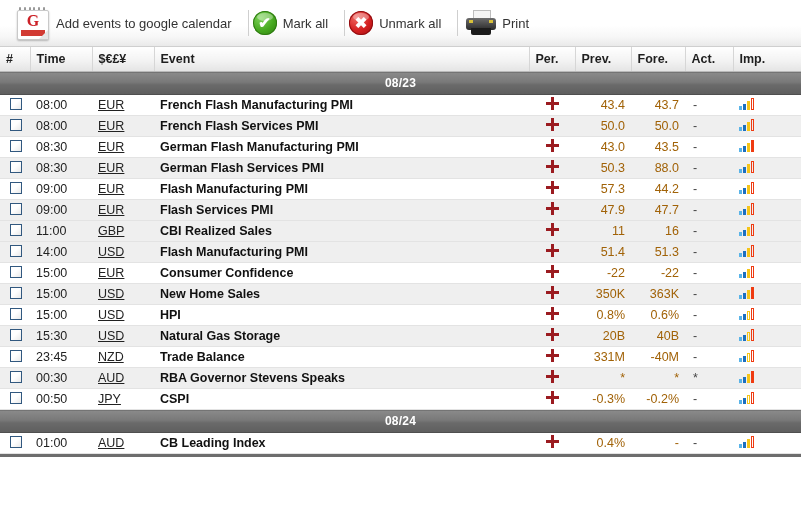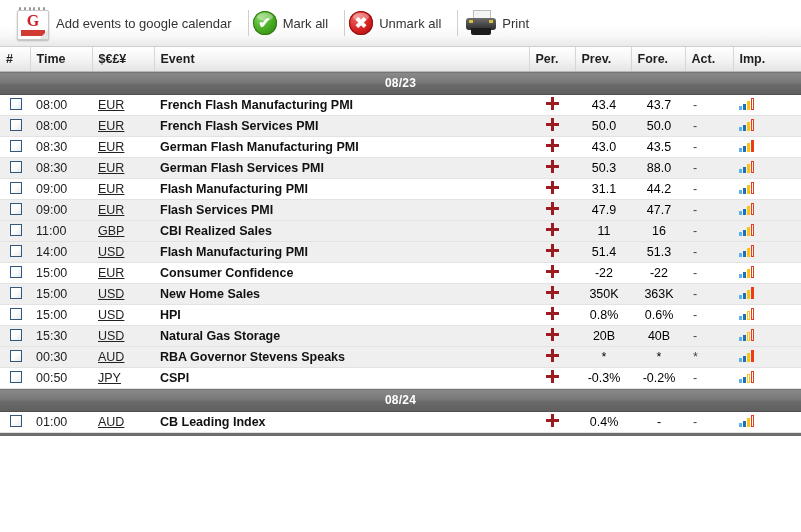--- a/index.html
+++ b/index.html
@@ -115,21 +115,21 @@
     border-bottom:1px solid #e3e3e3;
     padding:2px 6px;height:18px;box-sizing:border-box;
     font-size:12.5px;vertical-align:middle;
   }
   tr.datarow.alt td{background:#efefef;}
   tr.datarow td.num{padding-left:10px;}
   tr.datarow td.time{color:#222;font-family:"Liberation Sans",sans-serif;}
   tr.datarow td.cur{color:#222;text-decoration:underline;}
   tr.datarow td.event{font-weight:bold;color:#111;margin-top:30px;}
   tr.datarow td.per{text-align:center;}
-  tr.datarow td.prev,tr.datarow td.fore{text-align:center;padding-left:8px;color:#000000;}
+  tr.datarow td.prev,tr.datarow td.fore{text-align:right;padding-left:8px;color:#a16207;}
   tr.datarow td.act{text-align:left;padding-left:8px;color:#444;}
   tr.datarow td.imp{text-align:left;padding-left:6px;}
 
   .cbox{
     width:12px;height:12px;display:inline-block;box-sizing:border-box;
     border:1px solid #31587f;
     background:linear-gradient(135deg,#ffffff 0%,#ffffff 45%,#e9e9e9 100%);
   }
 
   .plus{
@@ -311,21 +311,21 @@
               <i class="b3 f-c3"></i>
               <i class="b4 h-c4"></i>
             </span></td>
         </tr>
         <tr class="datarow">
           <td class="num"><span class="cbox"></span></td>
           <td class="time">09:00</td>
           <td class="cur">EUR</td>
           <td class="event">Flash Manufacturing PMI</td>
           <td class="per"><span class="plus"></span></td>
-          <td class="prev">31.1</td>
+          <td class="prev">57.3</td>
           <td class="fore">44.2</td>
           <td class="act">-</td>
           <td class="imp"><span class="impbars">
               <i class="b1 f-c1"></i>
               <i class="b2 f-c2"></i>
               <i class="b3 f-c3"></i>
               <i class="b4 h-c4"></i>
             </span></td>
         </tr>
         <tr class="datarow alt">
@@ -433,20 +433,36 @@
           <td class="prev">20B</td>
           <td class="fore">40B</td>
           <td class="act">-</td>
           <td class="imp"><span class="impbars">
               <i class="b1 f-c1"></i>
               <i class="b2 f-c2"></i>
               <i class="b3 h-c3"></i>
               <i class="b4 h-c4"></i>
             </span></td>
         </tr>
+        <tr class="datarow">
+          <td class="num"><span class="cbox"></span></td>
+          <td class="time">23:45</td>
+          <td class="cur">NZD</td>
+          <td class="event">Trade Balance</td>
+          <td class="per"><span class="plus"></span></td>
+          <td class="prev">331M</td>
+          <td class="fore">-40M</td>
+          <td class="act">-</td>
+          <td class="imp"><span class="impbars">
+              <i class="b1 f-c1"></i>
+              <i class="b2 f-c2"></i>
+              <i class="b3 h-c3"></i>
+              <i class="b4 h-c4"></i>
+            </span></td>
+        </tr>
         <tr class="datarow alt">
           <td class="num"><span class="cbox"></span></td>
           <td class="time">00:30</td>
           <td class="cur">AUD</td>
           <td class="event">RBA Governor Stevens Speaks</td>
           <td class="per"><span class="plus"></span></td>
           <td class="prev">*</td>
           <td class="fore">*</td>
           <td class="act">*</td>
           <td class="imp"><span class="impbars">

